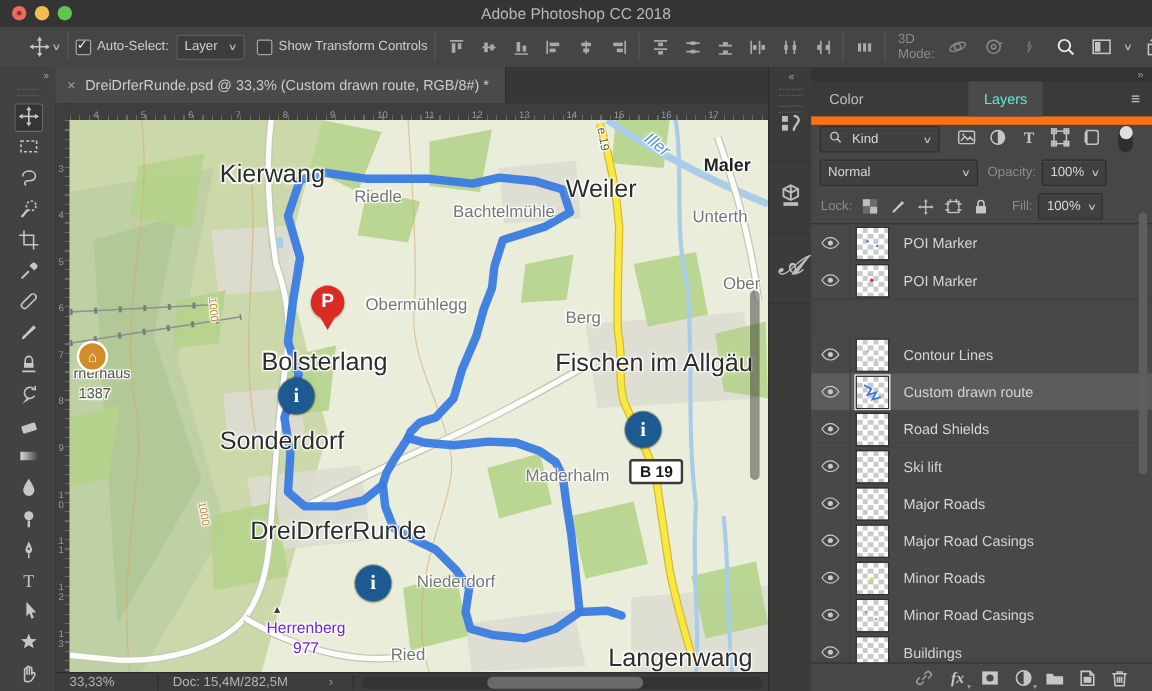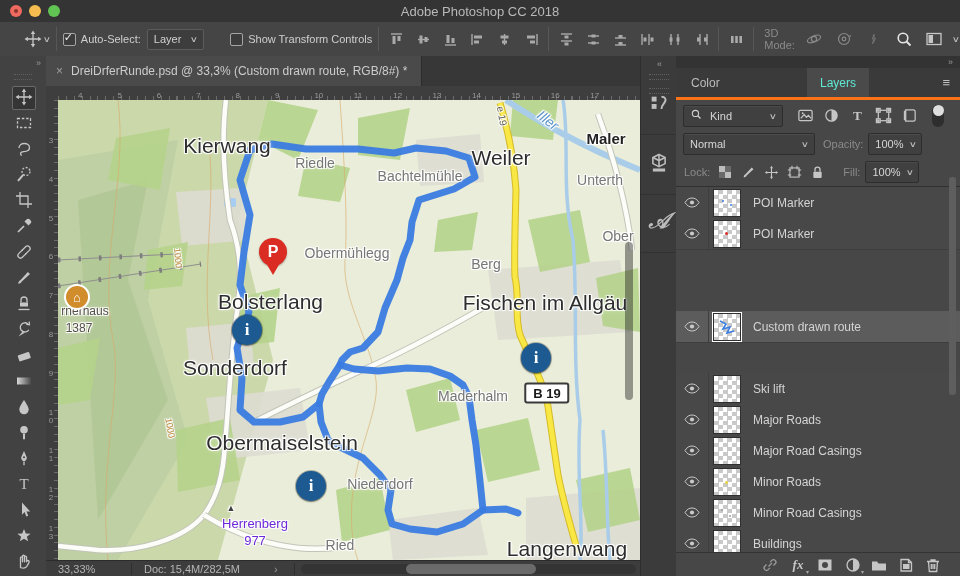--- a/index.html
+++ b/index.html
@@ -66,21 +66,21 @@
   #statusbar .sep{position:absolute;top:2px;bottom:2px;width:1px;background:#2e2e2e;}
   #hscroll-track{position:absolute;left:255px;right:4px;top:3px;height:10px;border-radius:5px;background:#343434;}
   #hscroll-thumb{position:absolute;left:105px;width:130px;top:0;height:10px;border-radius:5px;background:#6a6a6a;}
   
   #dockstrip{left:640px;top:56px;width:36px;height:520px;background:#3b3b3b;border-left:1px solid #2e2e2e;border-right:1px solid #2e2e2e;}
   .dock-cell{position:absolute;left:0;width:36px;text-align:center;}
   .dock-sep{position:absolute;left:0;width:36px;height:1px;background:#323232;}
   
   #rightpanel{left:676px;top:56px;width:284px;height:520px;background:#474747;}
   #ptop{position:absolute;left:0;top:0;width:284px;height:12px;background:#333;}
-  #ptabs{position:absolute;left:0;top:12px;width:284px;height:29px;background:#3a3a3a;border-bottom:3px solid #f97316;}
+  #ptabs{position:absolute;left:0;top:12px;width:284px;height:29px;background:#3a3a3a;border-bottom:7px solid #f97316;}
   .ptab{position:absolute;top:0;height:29px;display:flex;align-items:center;padding:0 13px;color:#bdbdbd;font-size:12px;}
   .ptab.active{background:#4a4a4a;color:#5eead4;}
   .prow{position:absolute;left:0;width:284px;display:flex;align-items:center;}
   .field{background:#404040;border:1px solid #2d2d2d;box-shadow:0 1px 0 rgba(255,255,255,.06) inset;border-radius:2px;height:20px;display:flex;align-items:center;padding:0 6px;gap:6px;color:#d6d6d6;}
   .field .chev{margin-left:auto;}
   .lockicon{width:20px;height:18px;display:flex;align-items:center;justify-content:center;}
   #layerlist{position:absolute;left:0;top:130px;width:284px;height:366px;overflow:hidden;border-top:1px solid #303030;}
   .lrow{position:absolute;left:0;width:284px;height:31px;background:#484848;border-bottom:1px solid #3e3e3e;display:flex;align-items:center;}
   .lrow.sel{background:#5c5c5c;}
   .eyecell{width:32px;height:31px;display:flex;align-items:center;justify-content:center;border-right:1px solid #3e3e3e;flex:0 0 auto;}
@@ -118,21 +118,21 @@
   <span class="chev">∨</span>
   <span class="ob-sep"></span>
   <span class="ob-item">
     <span class="chk on"></span>
     <span>Auto-Select:</span>
   </span>
   <span class="dd" style="margin-left:6px;width:52px;">
     <span>Layer</span>
       <span class="chev">∨</span>
   </span>
-  <span class="ob-item" style="margin-left:26px;">
+  <span class="ob-item" style="margin-left:10px;">
     <span class="chk"></span>
     <span>Show Transform Controls</span>
   </span>
   <span class="ob-sep"></span>
   <span class="ob-item" id="alignicons">
       <span class="obicon">
         <svg width="15" height="15" viewBox="0 0 15 15">
           <path d="M2 2L13 2" stroke="#a9a9a9" stroke-width="1.4"></path>
           <rect x="3.5" y="4" width="3" height="8" fill="#a9a9a9" stroke="none"></rect>
           <rect x="8.5" y="4" width="3" height="5" fill="#a9a9a9" stroke="none"></rect>
@@ -491,21 +491,21 @@
       <polyline points="192,50 182,80 192,115 186,152 182,185 191,212 179,248 184,278 182,310 196,322 222,322 245,317 261,304 263,322 270,340 282,347 305,358 322,375 333,390 330,410 334,424 352,429 379,432 405,424 425,410 448,409 460,413" fill="none" stroke="#3a7ce0" stroke-width="7" stroke-linejoin="round" stroke-linecap="round" opacity="0.95"></polyline>
       <polyline points="192,50 214,44 248,49 300,49 336,53 358,48 388,51 411,58 417,77 396,89 361,100 354,122 352,140 345,158 339,180 327,208 320,232 305,248 292,252 284,260 282,265" fill="none" stroke="#3a7ce0" stroke-width="7" stroke-linejoin="round" stroke-linecap="round" opacity="0.95"></polyline>
       <polyline points="282,265 296,269 320,271 349,268 372,269 392,276 405,285 411,297 414,320 418,345 421,372 425,410" fill="none" stroke="#3a7ce0" stroke-width="7" stroke-linejoin="round" stroke-linecap="round" opacity="0.95"></polyline>
       <polyline points="282,265 271,282 264,294 261,304" fill="none" stroke="#3a7ce0" stroke-width="7" stroke-linejoin="round" stroke-linecap="round" opacity="0.95"></polyline>
     </svg>
   <div id="maplabels">
       <div class="mlabel town" style="left: 169px; top: 46px; text-align: center;">Kierwang</div>
       <div class="mlabel town" style="left: 443px; top: 58px;">Weiler</div>
       <div class="mlabel town" style="left: 190px; top: 202px; padding-left: 45px;">Bolsterlang</div>
       <div class="mlabel town" style="left: 177px; top: 268px;">Sonderdorf</div>
-      <div class="mlabel town" style="left: 224px; top: 343px;">Obermaiselstein</div>
+      <div class="mlabel town" style="left: 224px; top: 343px;">DreiDrferRunde</div>
       <div class="mlabel town" style="left: 487px; top: 203px;">Fischen im Allgäu</div>
       <div class="mlabel town" style="left: 509px; top: 449px;">Langenwang</div>
       <div class="mlabel town-sm" style="left: 548px; top: 38px;">Maler</div>
       <div class="mlabel hamlet" style="left: 257px; top: 63px;">Riedle</div>
       <div class="mlabel hamlet" style="left: 362px; top: 76px;">Bachtelmühle</div>
       <div class="mlabel hamlet" style="left: 542px; top: 80px;">Unterth</div>
       <div class="mlabel hamlet" style="left: 560px; top: 136px;">Ober</div>
       <div class="mlabel hamlet" style="left: 289px; top: 153px;">Obermühlegg</div>
       <div class="mlabel hamlet" style="left: 428px; top: 164px;">Berg</div>
       <div class="mlabel hamlet" style="left: 415px; top: 296px;">Maderhalm</div>
@@ -688,33 +688,56 @@
           <svg width="16" height="11" viewBox="0 0 16 11">
             <path d="M1 5.5C3 2.2 5.4 1 8 1s5 1.2 7 4.5C13 8.8 10.6 10 8 10S3 8.8 1 5.5z" fill="none" stroke="#c9c9c9"></path>
             <circle cx="8" cy="5.5" r="2.1" fill="#c9c9c9"></circle>
           </svg>
         </span>
         <span class="thumb">
           <span class="dot" style="left:11px;top:11px;width:3px;height:3px;background:#db2c23;"></span>
         </span>
         <span class="lname">POI Marker</span>
       </div>
+      <div class="lrow" style="top: 93px;">
+        <span class="eyecell">
+          <svg width="16" height="11" viewBox="0 0 16 11">
+            <path d="M1 5.5C3 2.2 5.4 1 8 1s5 1.2 7 4.5C13 8.8 10.6 10 8 10S3 8.8 1 5.5z" fill="none" stroke="#c9c9c9"></path>
+            <circle cx="8" cy="5.5" r="2.1" fill="#c9c9c9"></circle>
+          </svg>
+        </span>
+        <span class="thumb">
+          <span class="dot" style="left:8px;top:9px;width:2px;height:2px;background:#d8a868;"></span>
+          <span class="dot" style="left:15px;top:16px;width:2px;height:2px;background:#d8a868;"></span>
+        </span>
+        <span class="lname">Contour Lines</span>
+      </div>
       <div class="lrow sel" style="top: 124px;">
         <span class="eyecell">
           <svg width="16" height="11" viewBox="0 0 16 11">
             <path d="M1 5.5C3 2.2 5.4 1 8 1s5 1.2 7 4.5C13 8.8 10.6 10 8 10S3 8.8 1 5.5z" fill="none" stroke="#c9c9c9"></path>
             <circle cx="8" cy="5.5" r="2.1" fill="#c9c9c9"></circle>
           </svg>
         </span>
         <span class="thumb">
           <svg width="26" height="26" style="position:absolute;left:0;top:0;">
             <polyline points="6,7 12,10 9,15 16,13 13,19 20,17" fill="none" stroke="#3a7ce0" stroke-width="1.6"></polyline>
           </svg>
         </span>
         <span class="lname">Custom drawn route</span>
+      </div>
+      <div class="lrow" style="top: 155px;">
+        <span class="eyecell">
+          <svg width="16" height="11" viewBox="0 0 16 11">
+            <path d="M1 5.5C3 2.2 5.4 1 8 1s5 1.2 7 4.5C13 8.8 10.6 10 8 10S3 8.8 1 5.5z" fill="none" stroke="#c9c9c9"></path>
+            <circle cx="8" cy="5.5" r="2.1" fill="#c9c9c9"></circle>
+          </svg>
+        </span>
+        <span class="thumb"></span>
+        <span class="lname">Road Shields</span>
       </div>
       <div class="lrow" style="top: 186px;">
         <span class="eyecell">
           <svg width="16" height="11" viewBox="0 0 16 11">
             <path d="M1 5.5C3 2.2 5.4 1 8 1s5 1.2 7 4.5C13 8.8 10.6 10 8 10S3 8.8 1 5.5z" fill="none" stroke="#c9c9c9"></path>
             <circle cx="8" cy="5.5" r="2.1" fill="#c9c9c9"></circle>
           </svg>
         </span>
         <span class="thumb"></span>
         <span class="lname">Ski lift</span>

